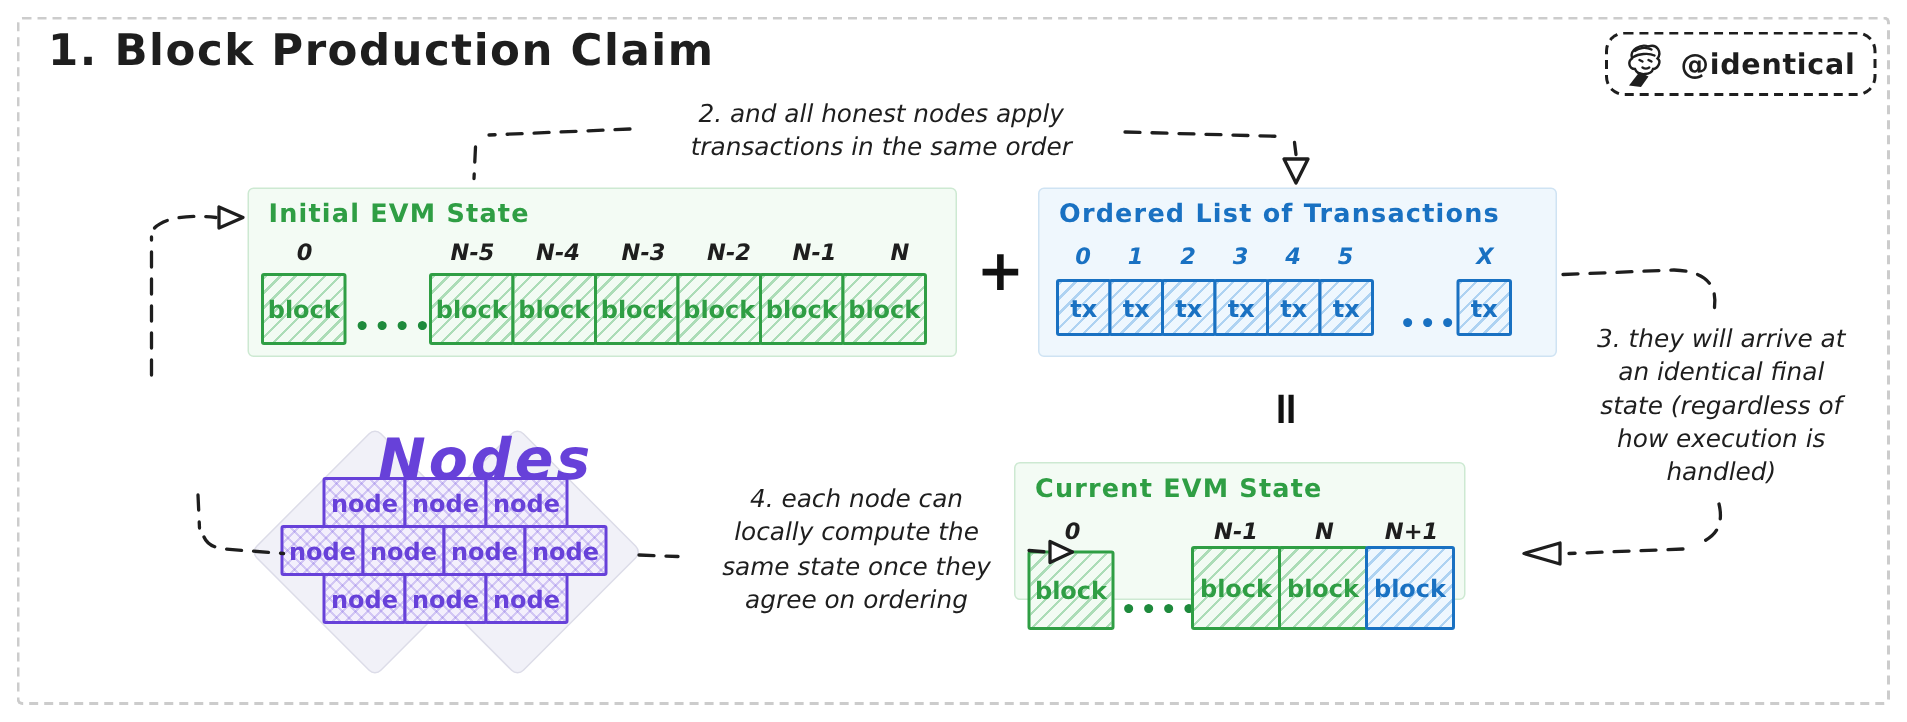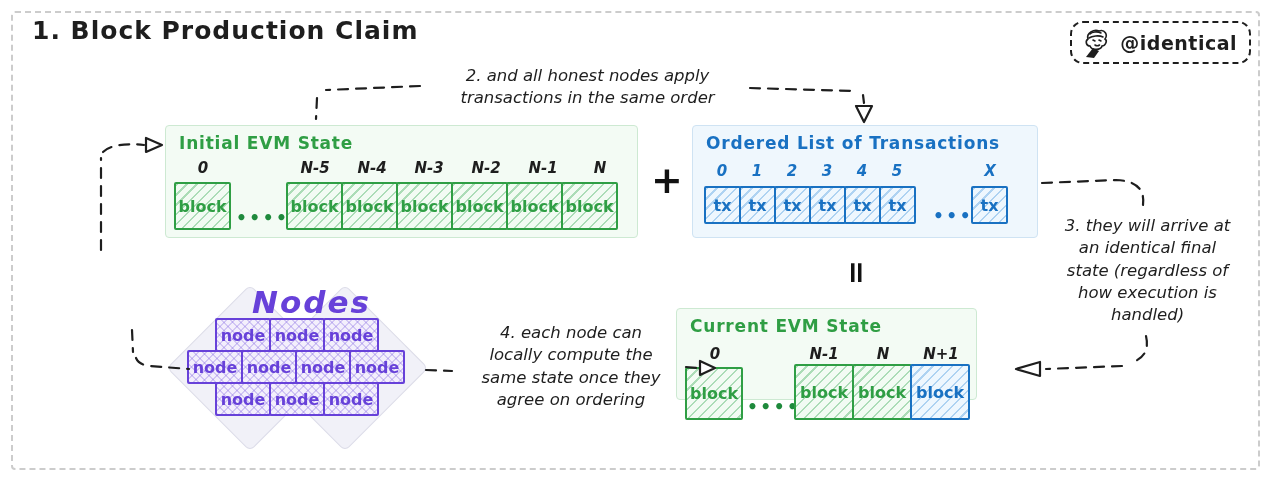--- a/index.html
+++ b/index.html
@@ -18,21 +18,21 @@
   .frame {
     position: absolute;
     inset: 11px;
     border: 2px dashed #cccccc;
     border-radius: 4px;
     pointer-events: none;
   }
   .page-title {
     position: absolute;
     left: 32px; top: 16px;
-    font-size: 25px;
+    font-size: 29px;
     font-weight: bold;
     letter-spacing: 1px;
     color: #1e1e1e;
   }
   
   .badge {
     position: absolute;
     top: 21px; right: 20px;
     height: 43px;
     display: flex;
@@ -135,21 +135,21 @@
   .diamond {
     position: absolute;
     width: 118px; height: 118px;
     background: #f1f1f8;
     border: 1.5px solid #dcdce8;
     transform: rotate(45deg);
     border-radius: 6px;
   }
   .nodes-title {
     position: absolute;
-    font-size: 31px;
+    font-size: 38px;
     font-weight: bold;
     font-style: italic;
     letter-spacing: 2px;
     color: #6741d9;
   }
   .node-cell { width: 56px; height: 34px; }
   svg.connectors {
     position: absolute;
     inset: 0;
     pointer-events: none;

